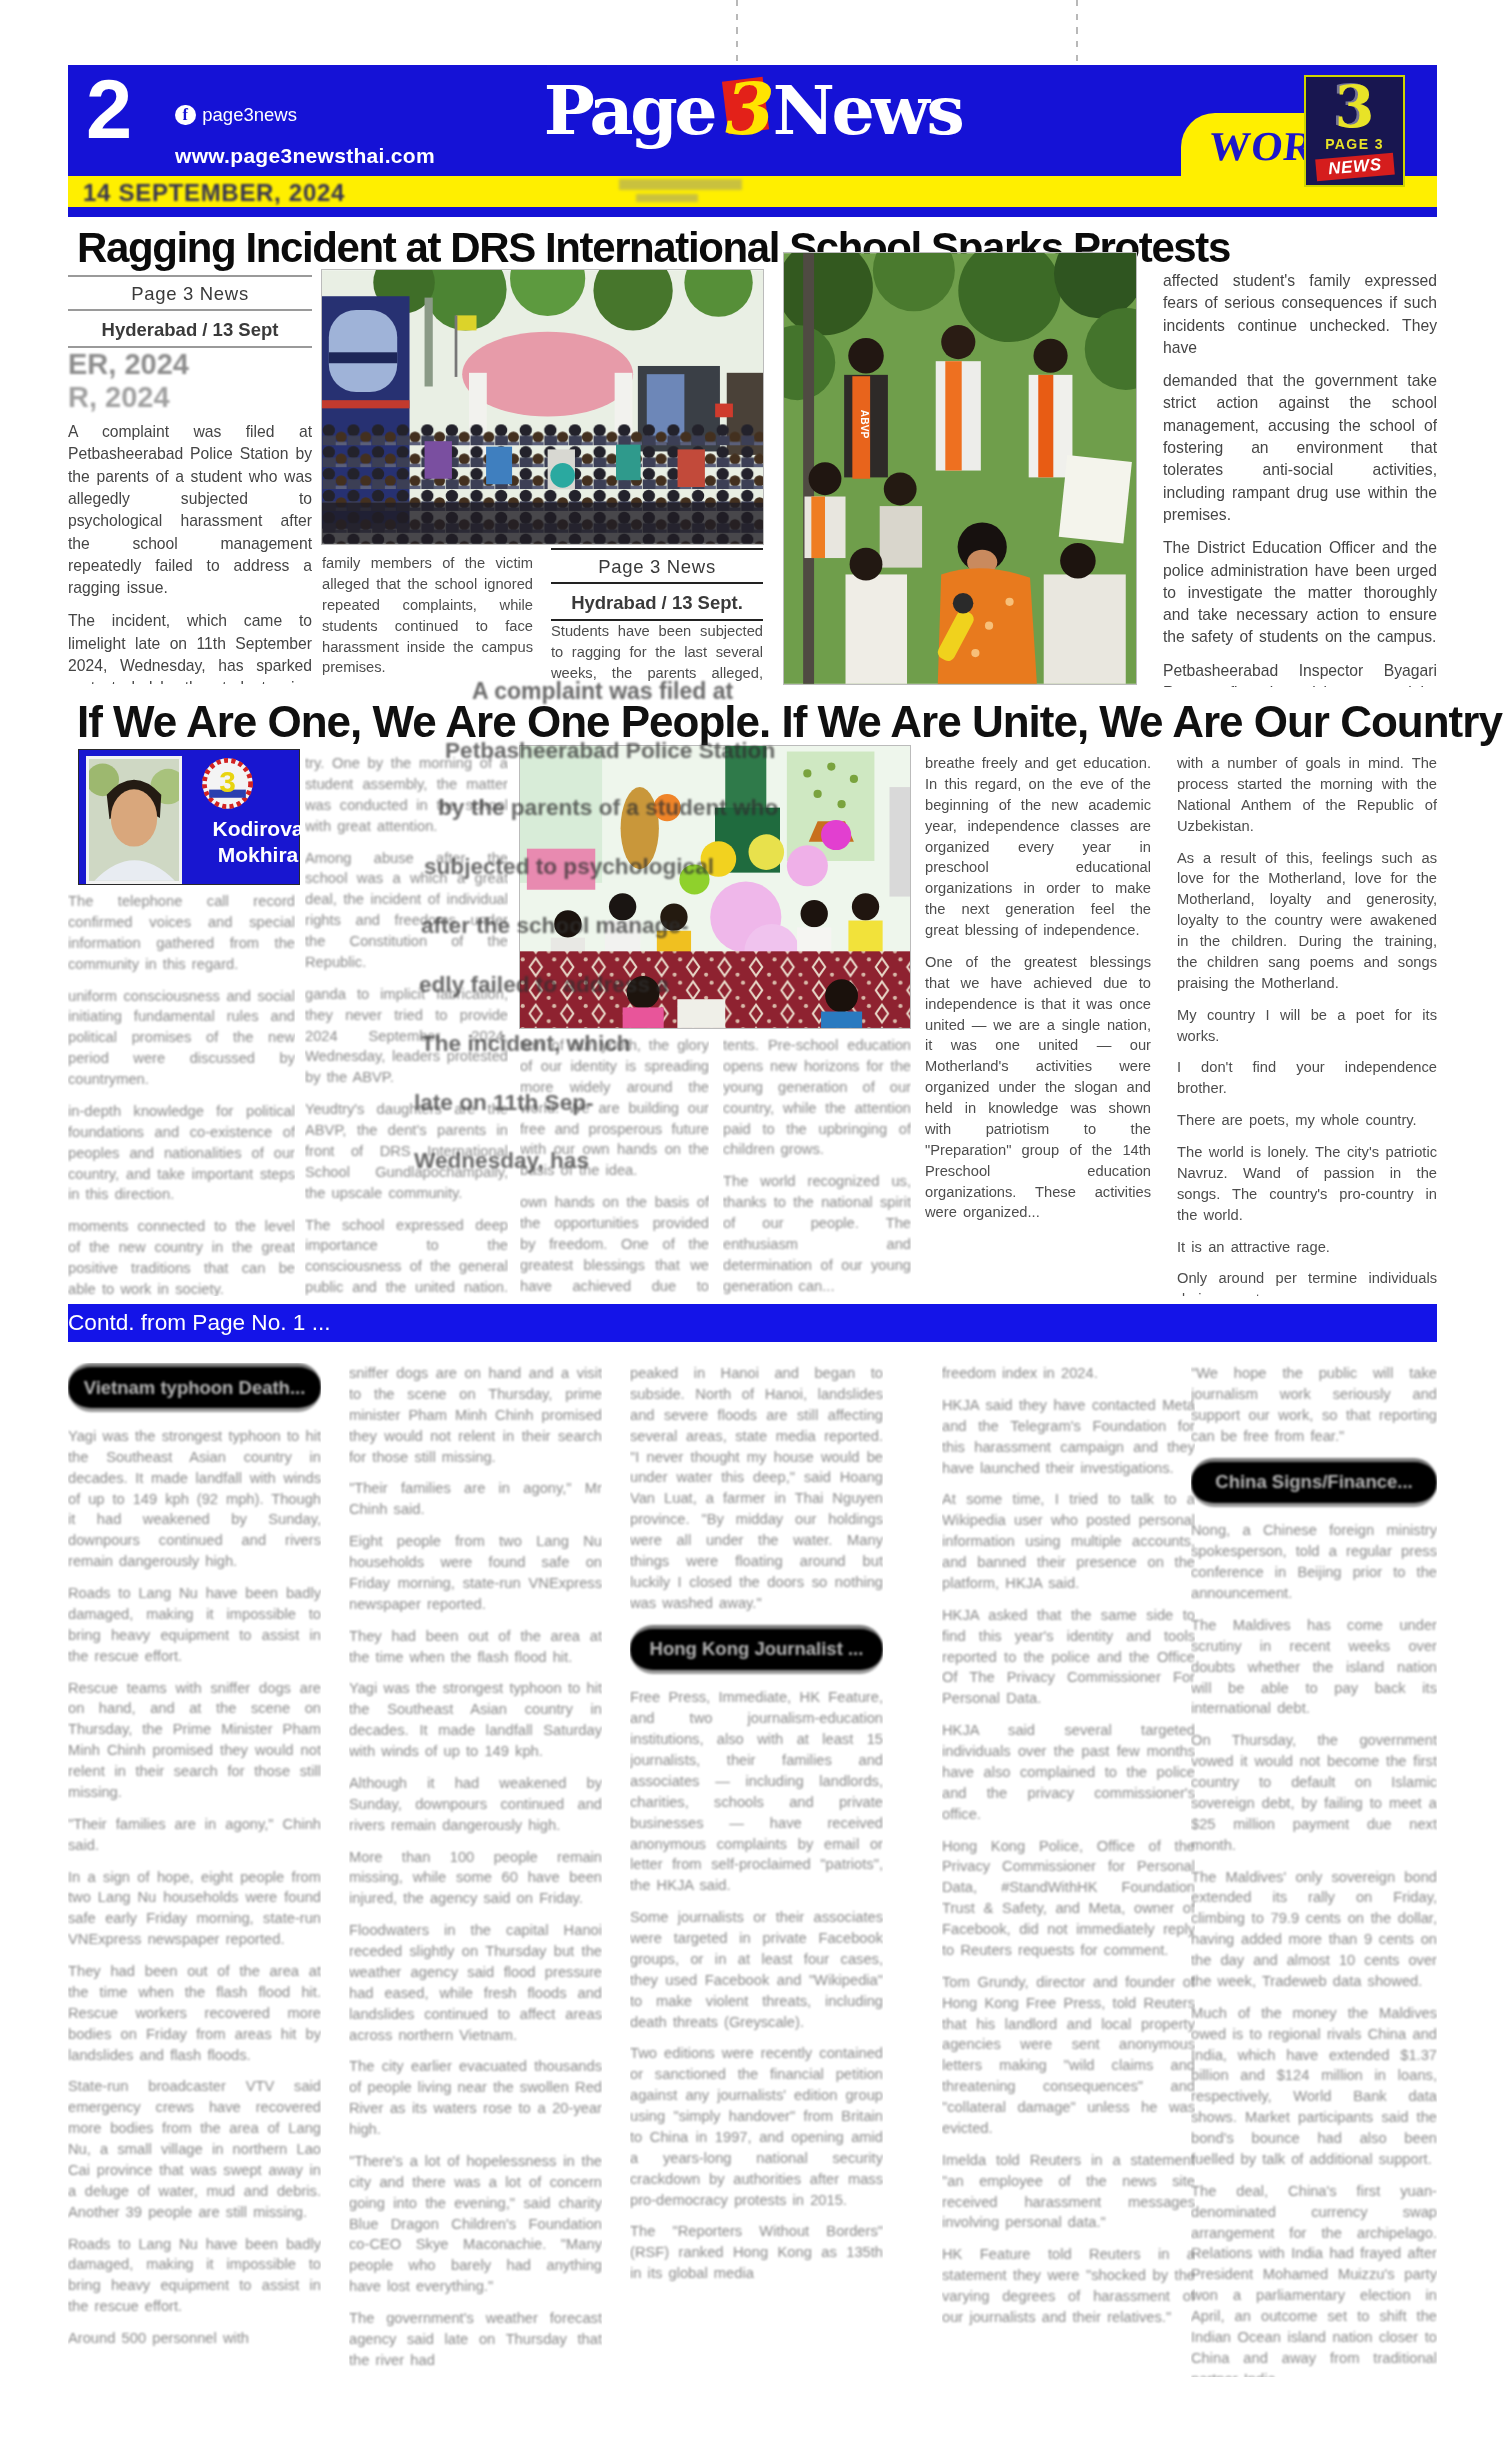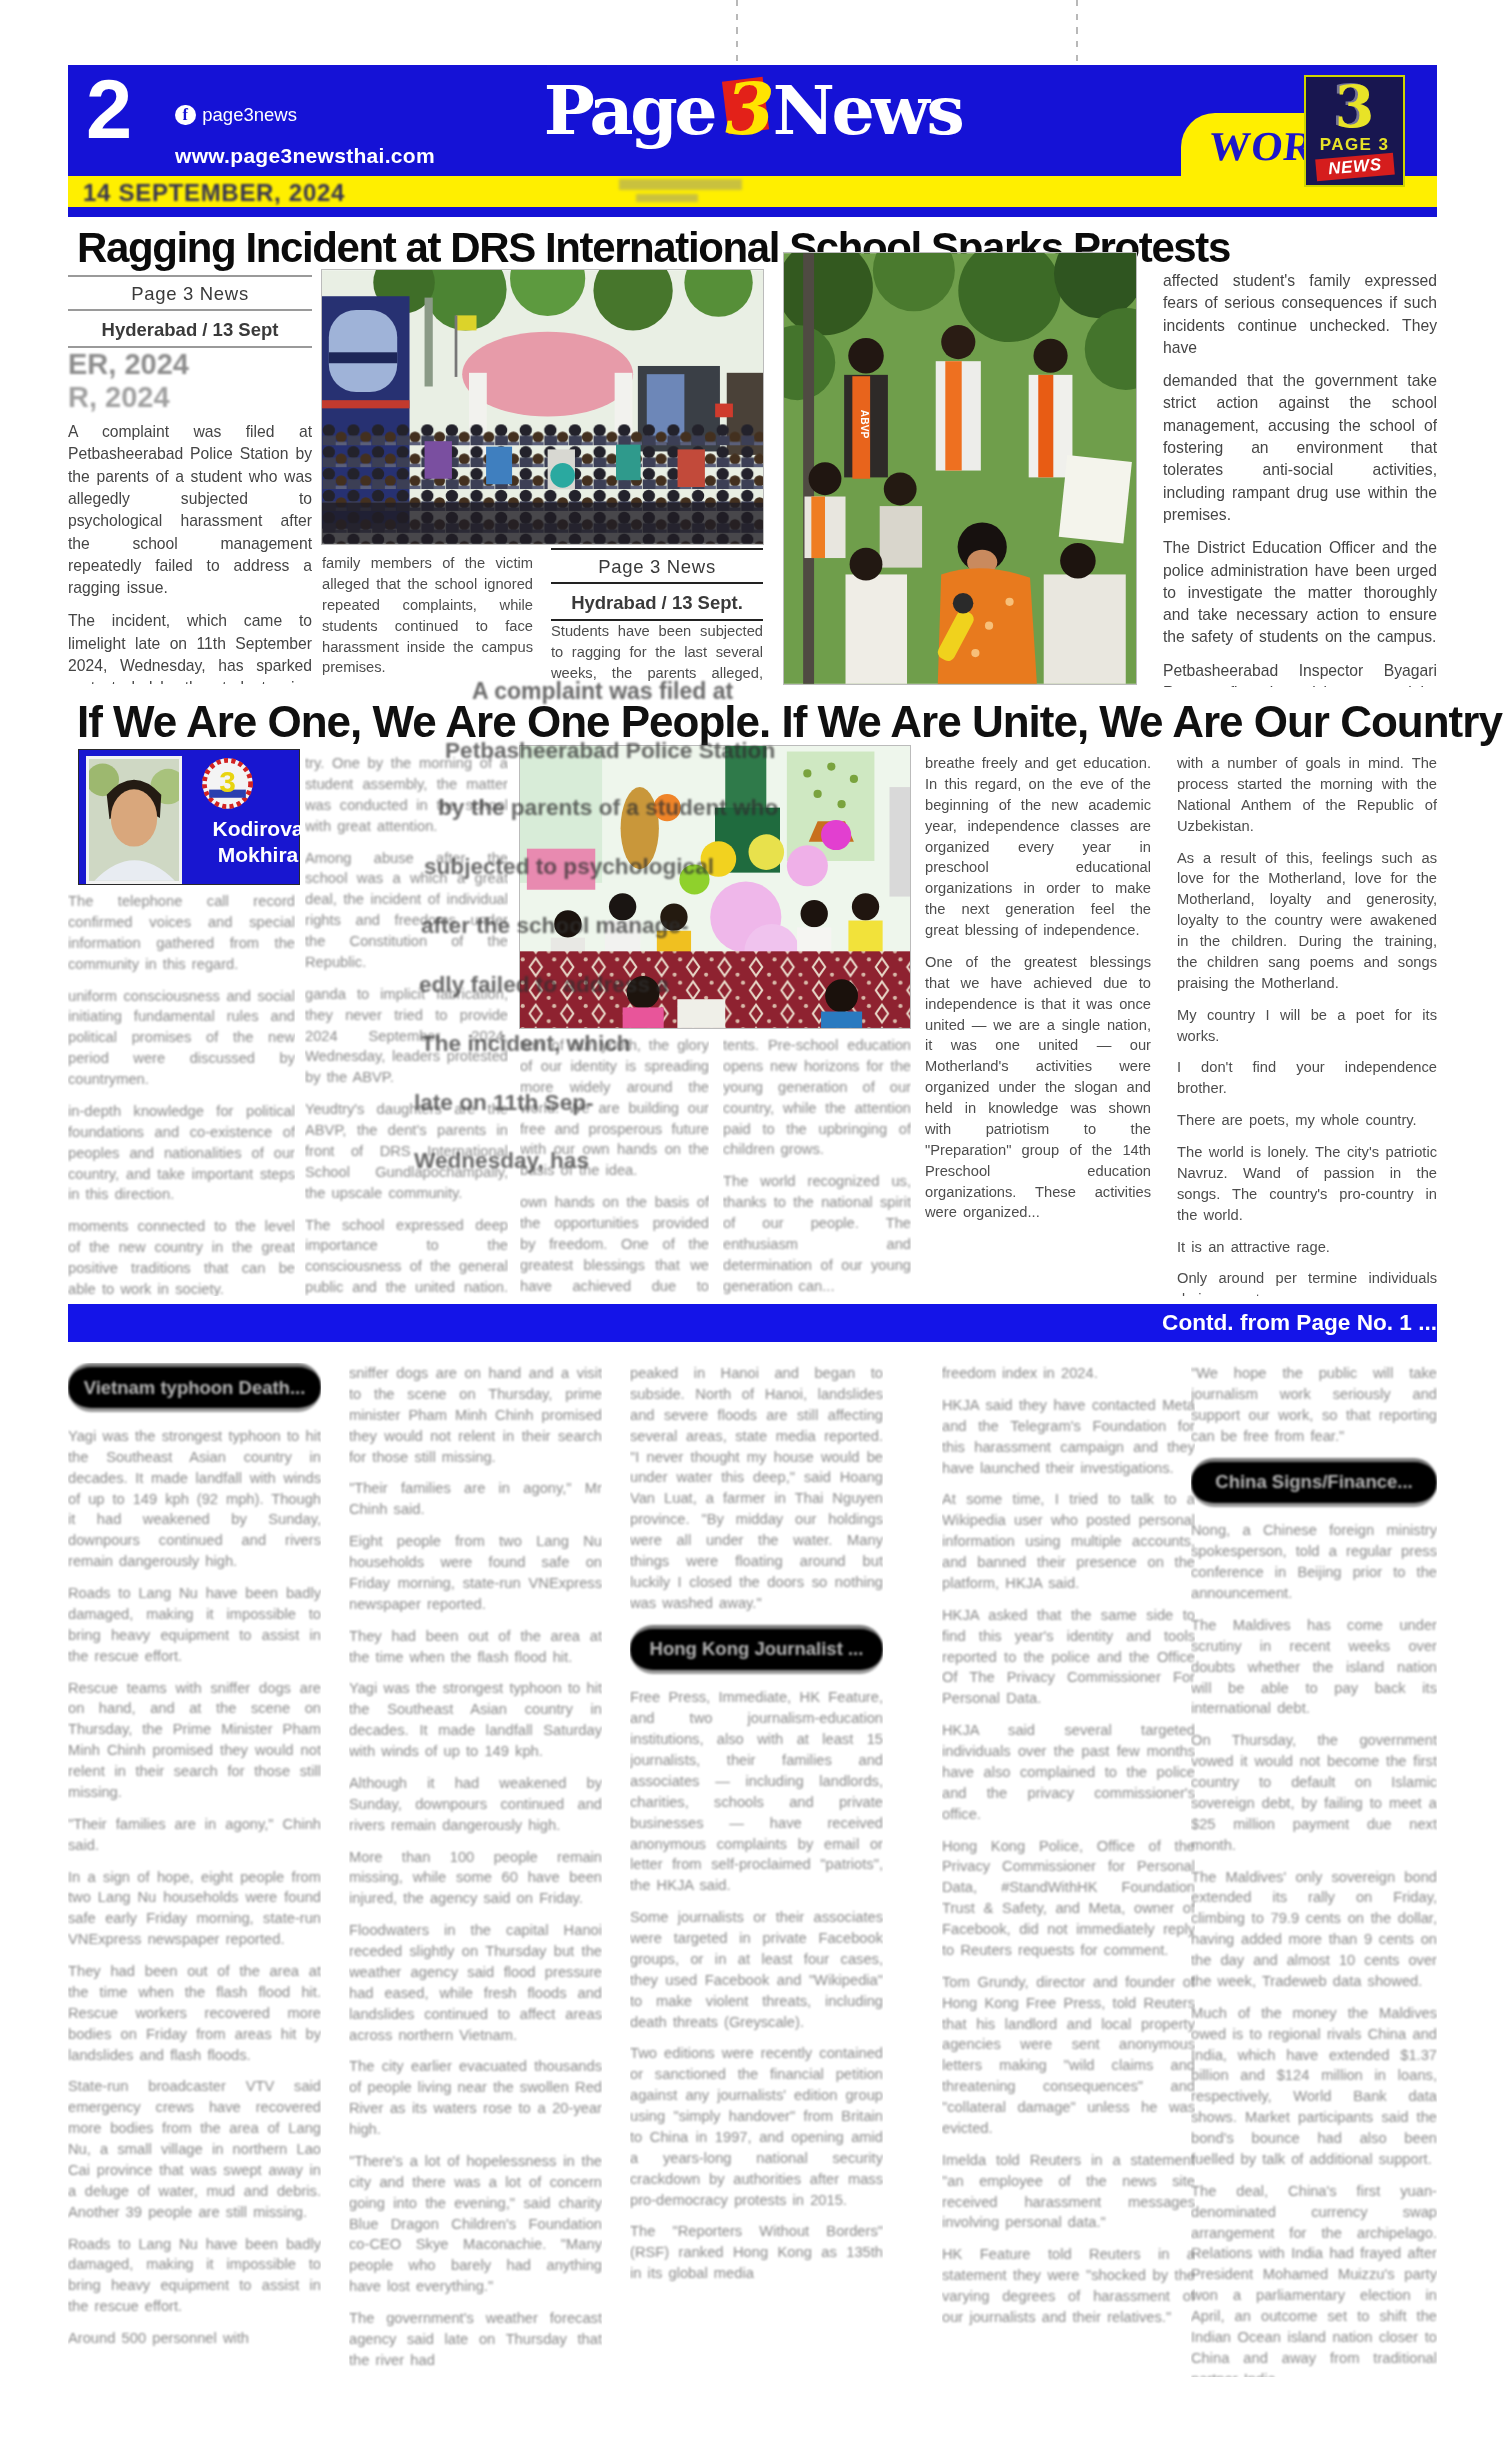--- a/index.html
+++ b/index.html
@@ -20,21 +20,21 @@
   .digitbox .sq{position:absolute;left:4.1px;top:1.4px;width:41px;height:53px;background:#e32119;transform:rotate(-7deg);}
   .digitbox .d3{position:absolute;left:2.7px;top:-11px;width:49px;text-align:center;color:#ffe400;
                 font-style:italic;font-size:71px;font-weight:bold;}
   .worldtab{left:1181px;top:113px;width:220px;height:63px;background:#ffef00;border-radius:34px 0 0 0;}
   .worldtab span{display:block;text-align:center;line-height:66px;color:#1d17c8;font-weight:bold;
                  font-family:"Liberation Serif",serif;font-size:41px;letter-spacing:0.7px;transform:skewX(-6deg);}
   .badge{left:1304px;top:75px;width:97px;height:108px;background:#181650;border:2.1px solid #cfd400;
          text-align:center;z-index:5;}
   .badge .b3{color:#e8e327;font-family:"DejaVu Serif",serif;font-weight:bold;font-size:57px;line-height:60px;
              text-shadow:-2.7px -1.4px 0 #ffffff66;}
-  .badge .bp{color:#e8e327;font-weight:bold;font-size:17px;letter-spacing:1.4px;line-height:15px;filter:blur(0.3px);}
+  .badge .bp{color:#e8e327;font-weight:bold;font-size:14px;letter-spacing:1.4px;line-height:15px;filter:blur(0.3px);}
   .badge .ribbon{margin:4.1px auto 0;width:78px;height:22px;background:#d51d1d;transform:rotate(-5deg);
                  color:#fff;font-style:italic;font-weight:bold;font-size:17px;line-height:22px;letter-spacing:0.7px;}
   .datestrip{left:68px;top:176px;width:1369px;height:31.5px;background:#ffef00;}
   .datetext{left:83px;top:179px;color:#23235a;font-weight:bold;font-size:24px;letter-spacing:0.7px;
             filter:blur(1.1px);opacity:.9;}
   .smudge{background:#8a8a8a;opacity:.45;filter:blur(1.4px);}
   .bluerule{left:68px;top:207px;width:1369px;height:9.6px;background:#1512d6;}
   .foldmark{width:2.1px;background:repeating-linear-gradient(#9a9a9a 0 6.2px,transparent 6.2px 13.7px);opacity:.7;}
 
   
@@ -60,21 +60,21 @@
   .ghost{position:absolute;color:#2f2f2f;font-weight:bold;white-space:nowrap;filter:blur(1px);
          opacity:.72;pointer-events:none;z-index:4;}
 
   
   .secheader{background:#000;border-top:4.1px solid #7c7c7c;border-bottom:4.1px solid #9a9a9a;
              color:#b5b5b5;font-weight:bold;font-size:18.5px;text-align:center;padding:9.6px 2.7px;
              filter:blur(0.9px);margin:0 0 13.7px;border-radius:23px;}
 
   
   .contd{left:68px;top:1304px;width:1369px;height:38px;background:#1414e8;color:#fff;
-         font-weight:bold;font-size:22.6px;text-align:right;line-height:38px;filter:blur(0.3px);}
+         font-weight:normal;font-size:22.6px;text-align:left;line-height:38px;filter:blur(0.3px);}
 
   
   .authorcard{left:78px;top:749px;width:220px;height:134px;background:#1816d0;border:1.4px solid #2a2a2a;}
   .authorphoto{position:absolute;left:6.8px;top:5.5px;width:90px;height:122px;border:3.4px solid #f2f2f2;background:#cfd8c8;}
   .authorname{position:absolute;left:103px;top:66px;width:114px;text-align:center;color:#fff;
               font-weight:bold;font-size:21px;line-height:1.25;filter:blur(0.3px);padding-left:19px;}
   .authorlogo{position:absolute;left:122px;top:6.8px;width:53px;height:53px;}
 
   .photo{outline:0.7px solid #bbb;}
   svg text{font-family:"Liberation Sans",sans-serif;}

